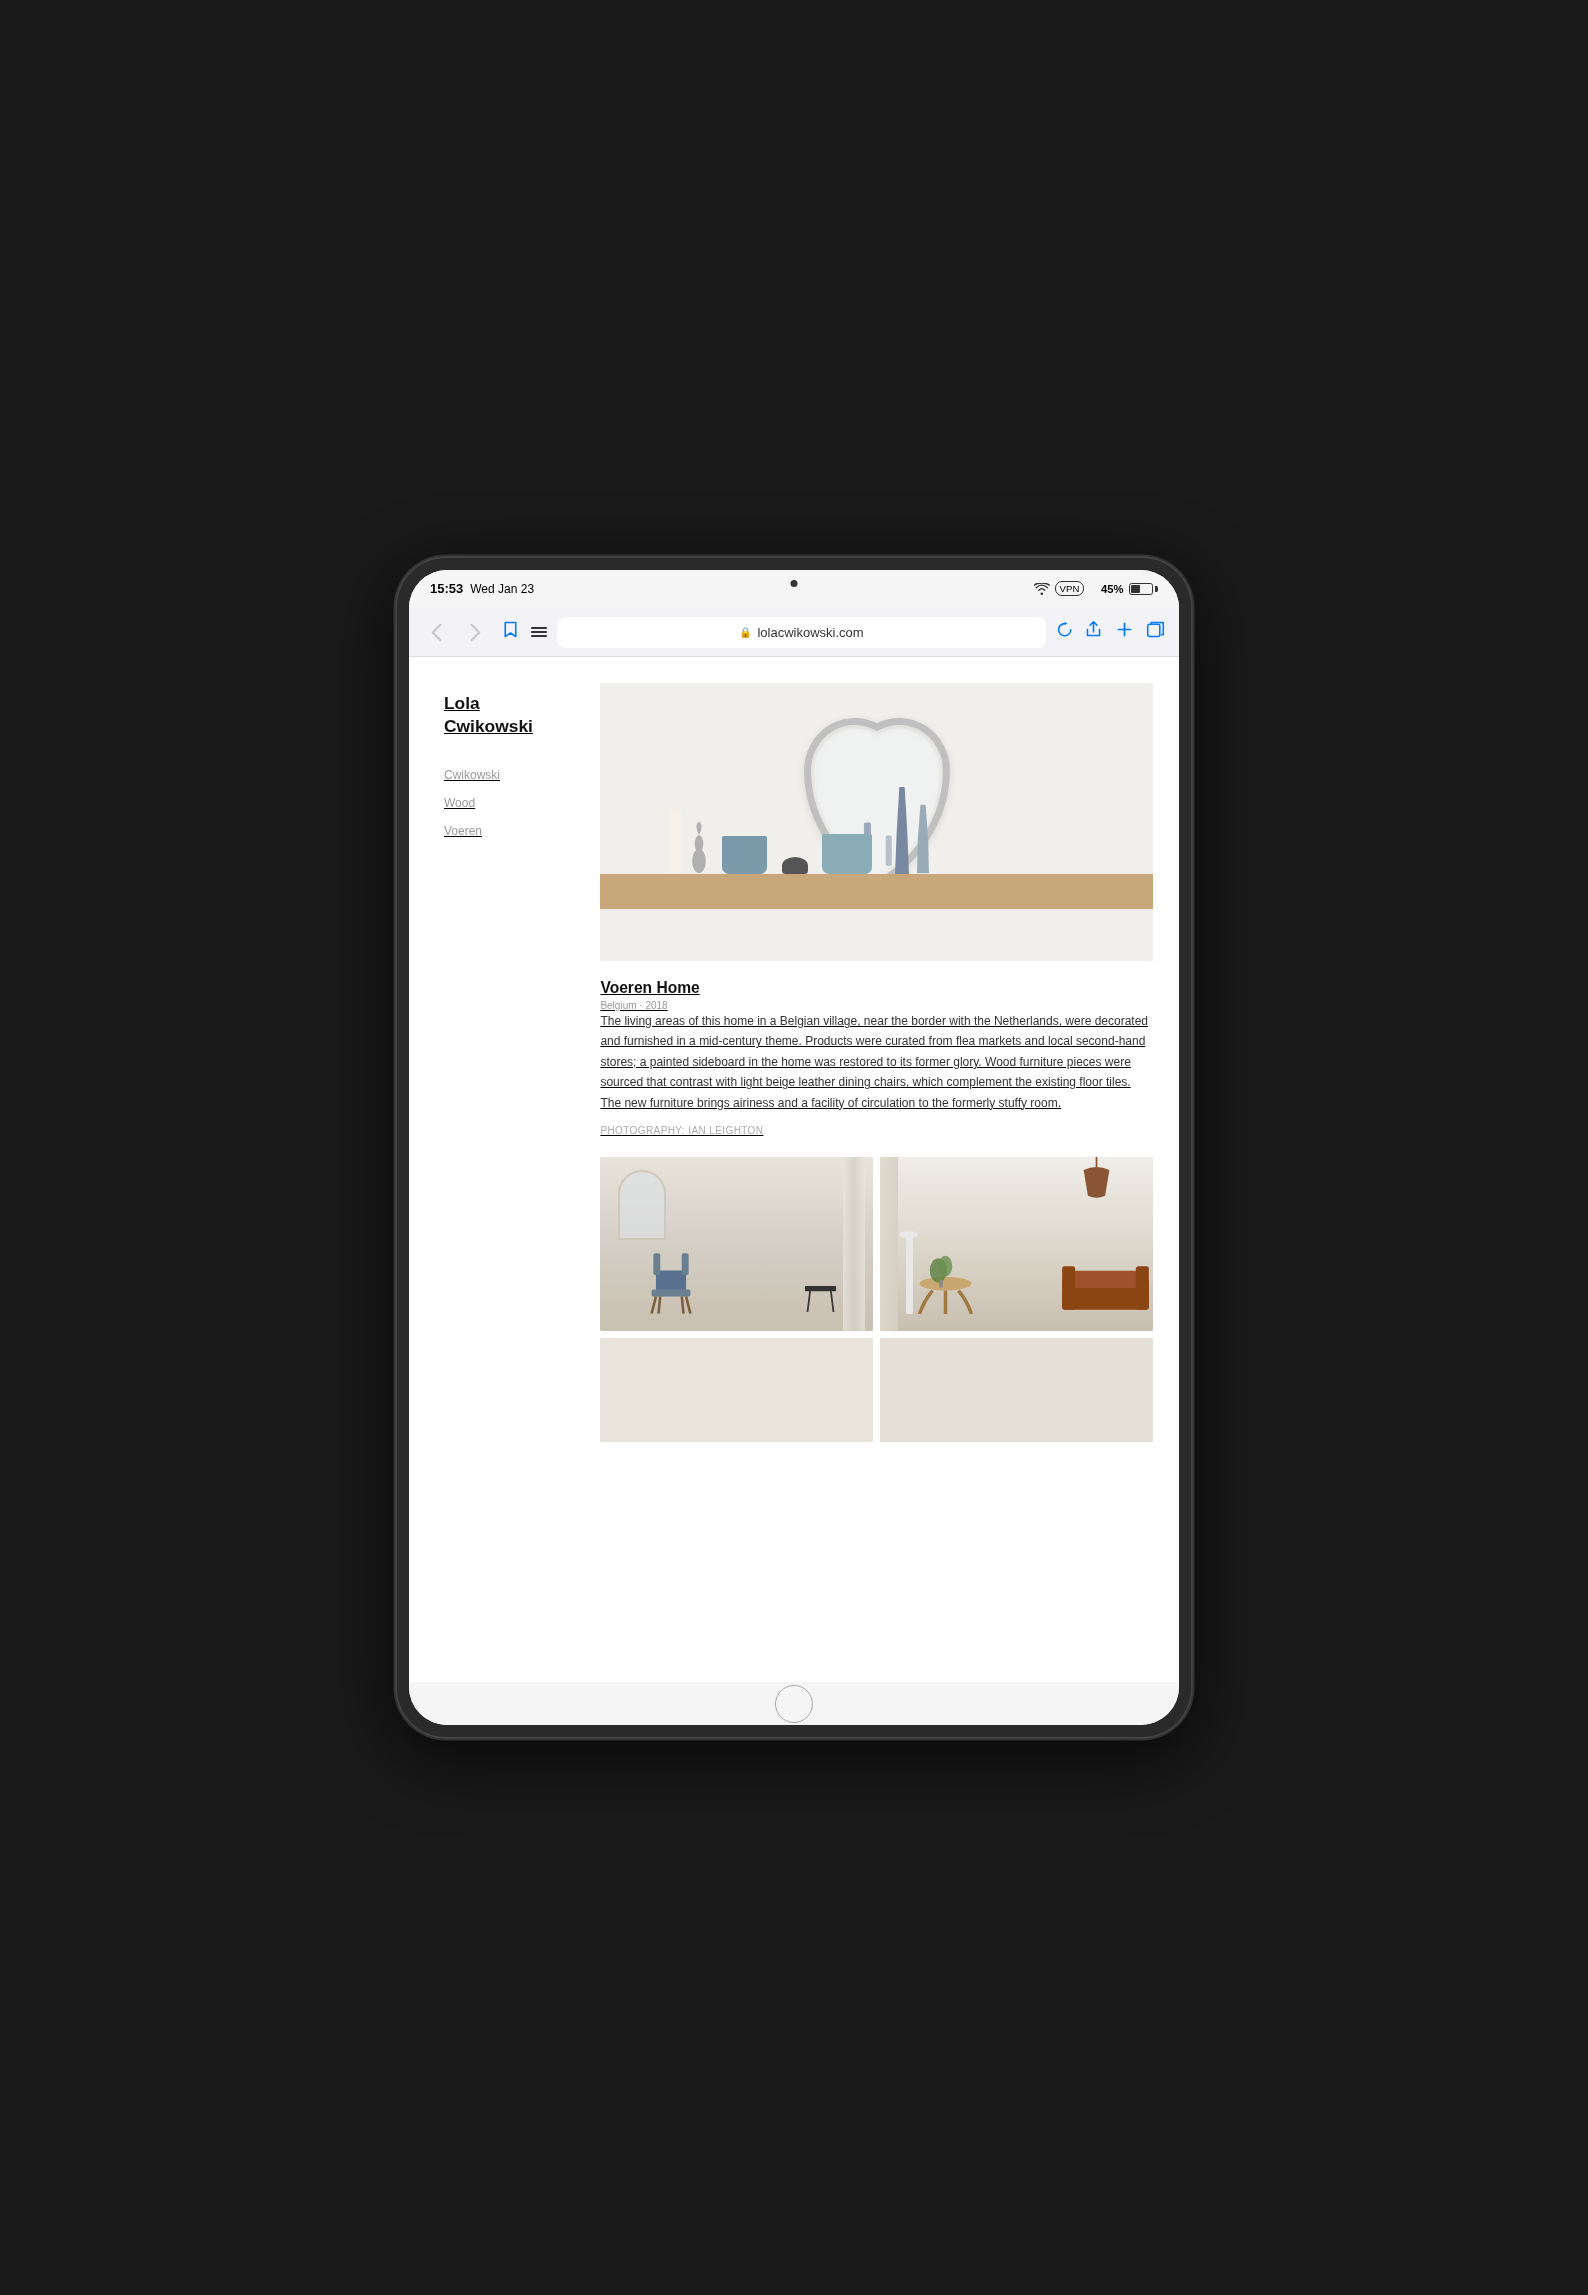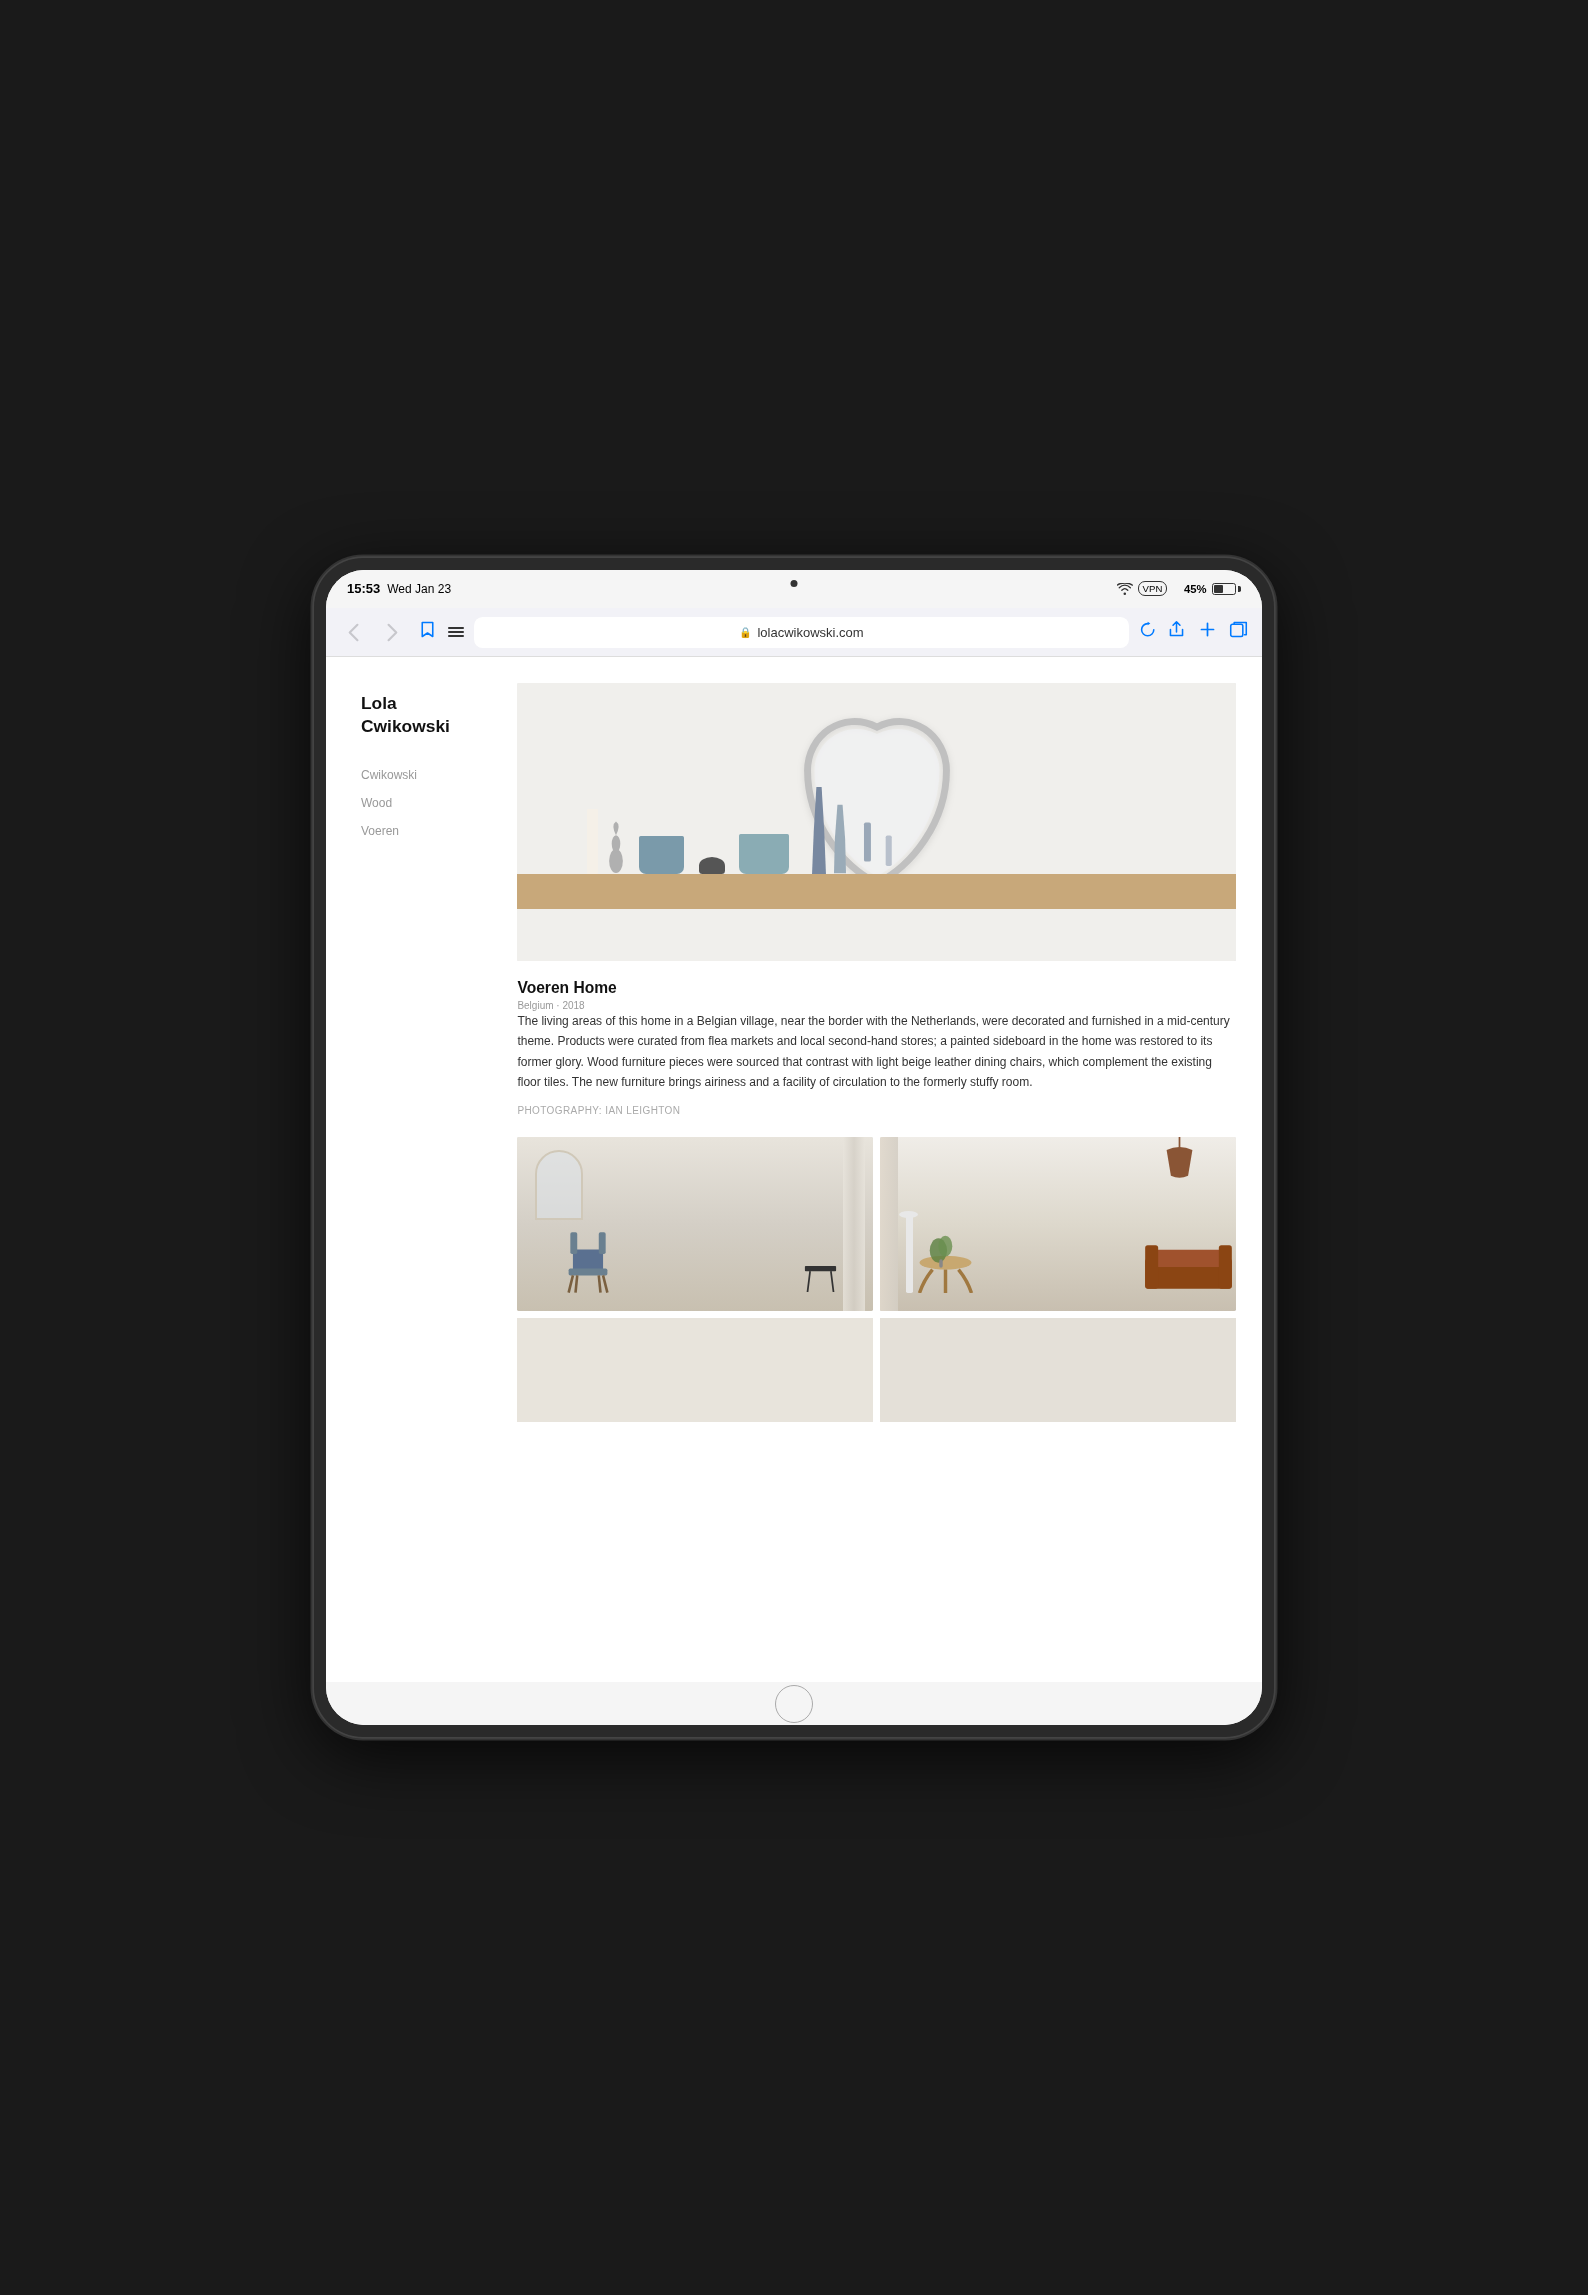--- a/index.html
+++ b/index.html
@@ -7,21 +7,21 @@
     body {
       background: #1a1a1a;
       display: flex;
       justify-content: center;
       align-items: center;
       min-height: 100vh;
       font-family: -apple-system, BlinkMacSystemFont, 'Helvetica Neue', sans-serif;
     }
 
     .device-frame {
-      width: 960px;
+      width: 794px;
       min-height: 1148px;
       background: #2a2a2a;
       border-radius: 49px;
       padding: 12px;
       position: relative;
       box-shadow:
         0 0 0 1.7px #444,
         0 0 0 3.5px #333,
         0 17.4px 70px rgba(0,0,0,0.8);
     }
@@ -183,20 +183,21 @@
       color: #007aff;
       font-size: 19px;
       cursor: pointer;
     }
 
     
     .webpage {
       background: #fff;
       display: flex;
       min-height: 1025px;
+      text-decoration: underline;
     }
 
     
     .sidebar {
       width: 174px;
       min-width: 174px;
       padding: 35px 26px 35px 35px;
     }
 
     .site-title {

